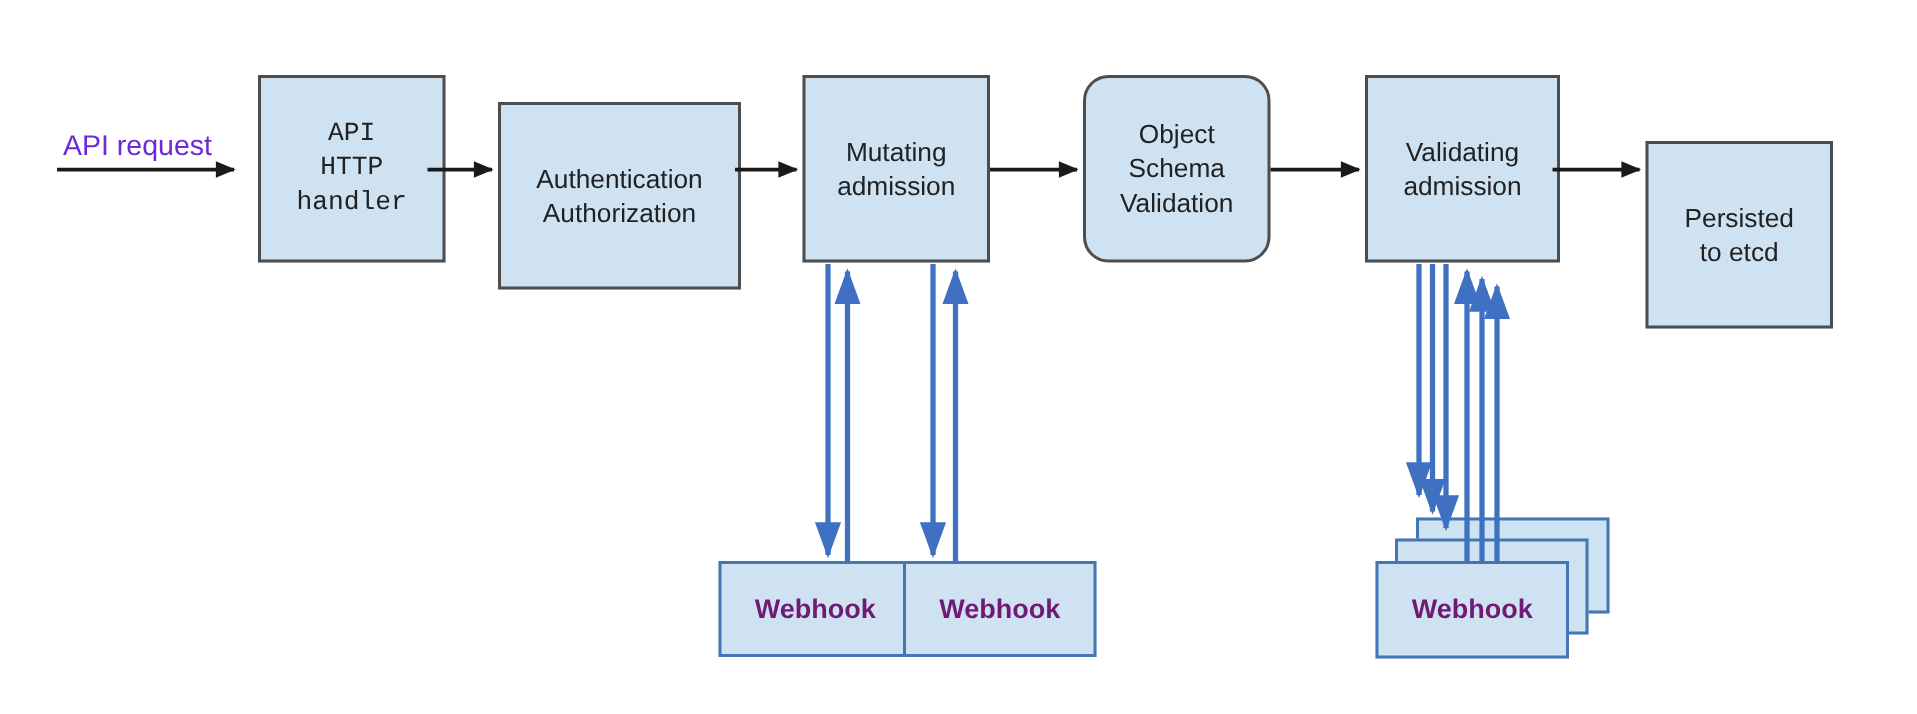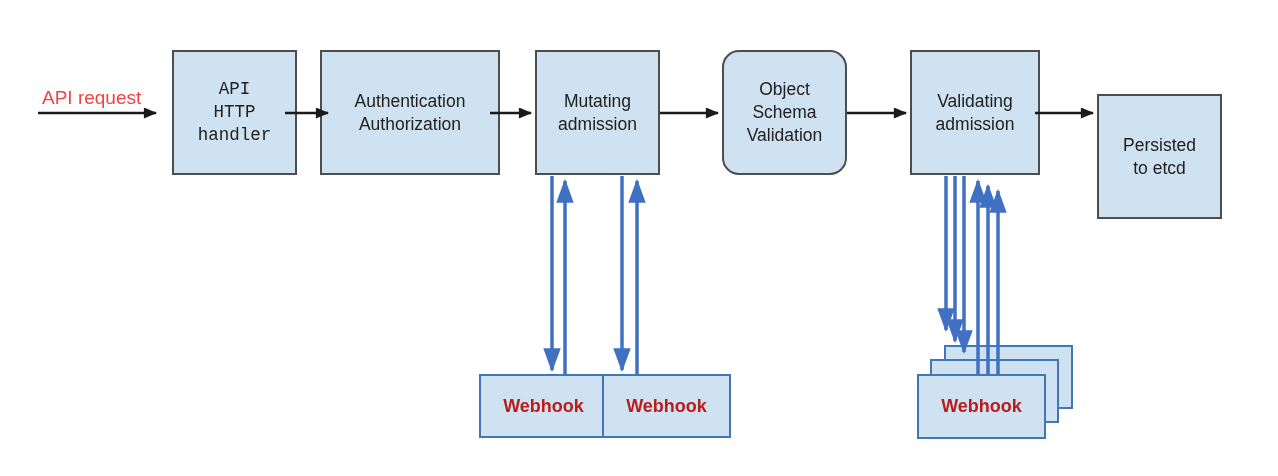--- a/index.html
+++ b/index.html
@@ -27,56 +27,56 @@
     align-items: center;
     justify-content: center;
     text-align: center;
     font-size: 17.5px;
     line-height: 23px;
     color: #212121;
     white-space: pre-line;
     z-index: 1;
   }
   .n1 { left: 172px;  width: 125px; font-family: Liberation Mono, monospace; }
-  .n2 { left: 320px;  width: 180px; }
+  .n2 { left: 332px;  width: 162px; margin-top: 18px; }
   .n3 { left: 535px;  width: 125px; }
   .n4 { left: 722px;  width: 125px; border-radius: 17px; }
   .n5 { left: 910px;  width: 130px; }
   .n6 { left: 1097px; width: 125px; margin-top: 44px; }
 
   
   .webhook {
     position: absolute;
     width: 129px;
     height: 64px;
     box-sizing: border-box;
     background: var(--node-fill, #cfe2f1);
     border: 2.5px solid var(--webhook-border, #4377b4);
     display: flex;
     align-items: center;
     justify-content: center;
     font-weight: bold;
     font-size: 18px;
-    color: #b91c1c;
+    color: #701a75;
     white-space: pre-line;
   }
   .wA { left: 479px; top: 374px; z-index: 1; }
   .wB { left: 602px; top: 374px; z-index: 1; }
   .stack-back  { left: 944px; top: 345px; z-index: 1; }
   .stack-mid   { left: 930px; top: 359px; z-index: 2; }
   .stack-front { left: 917px; top: 374px; height: 65px; z-index: 3; }
 
   
   .api-request {
     position: absolute;
     left: 42px;
     top: 87px;
     width: 120px;
     font-size: 19px;
-    color: #ef4444;
+    color: #6d28d9;
     z-index: 1;
   }
 
   
   svg.arrows {
     position: absolute;
     left: 0;
     top: 0;
     z-index: 10;
     pointer-events: none;

